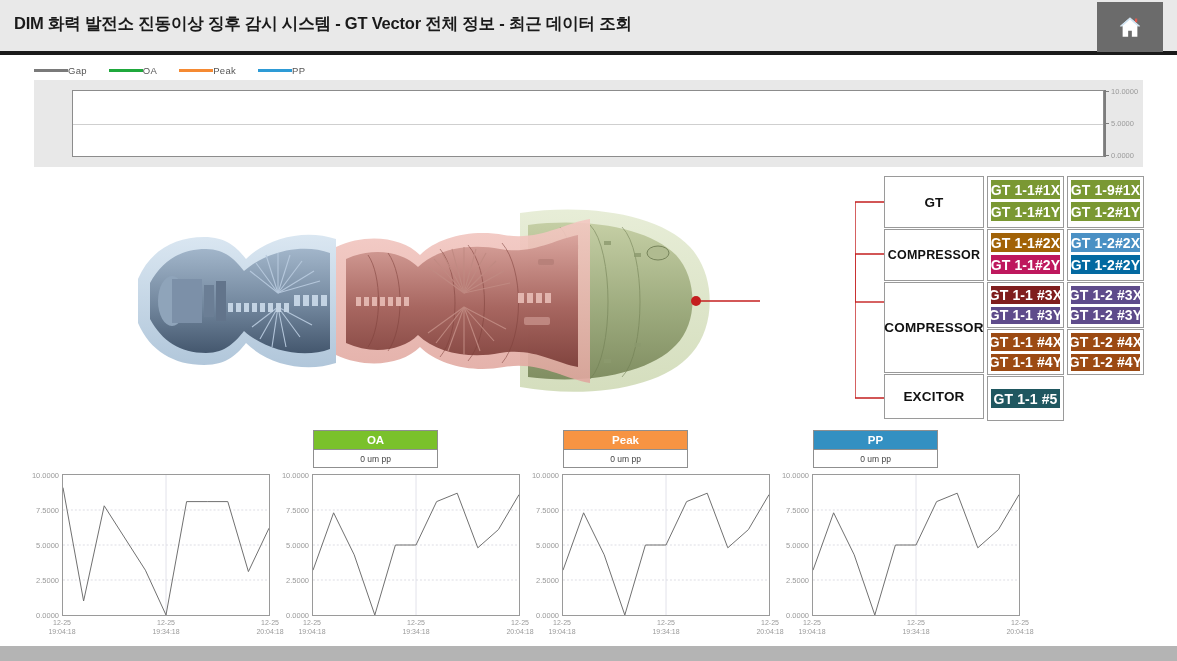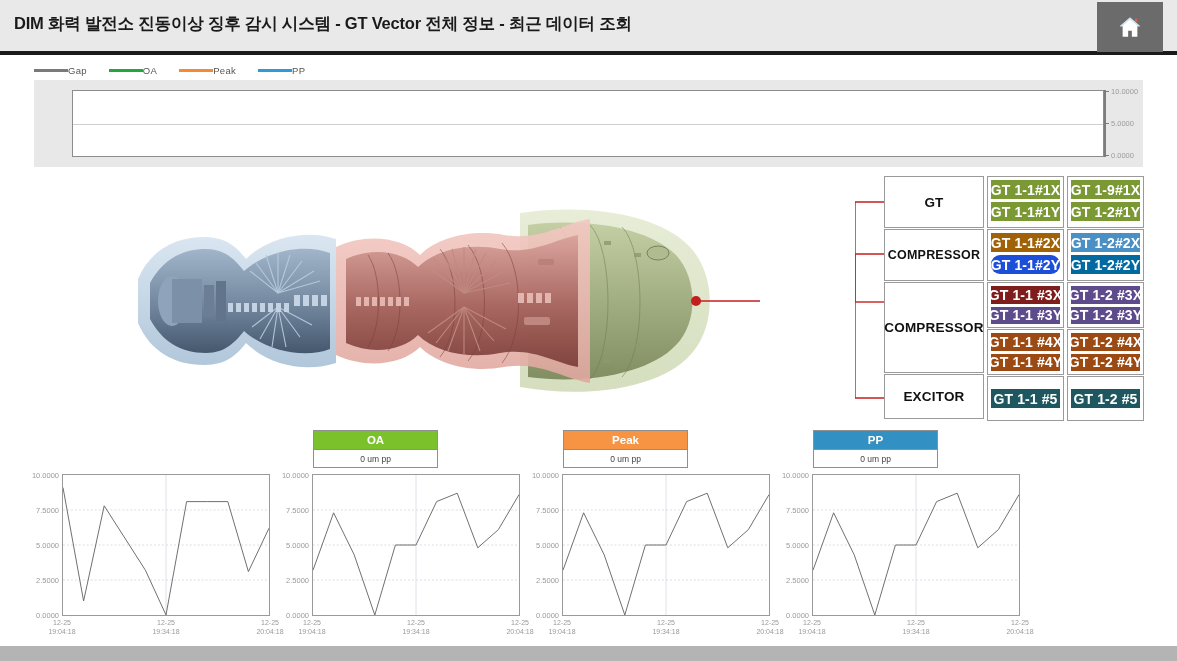--- a/index.html
+++ b/index.html
@@ -355,21 +355,21 @@
             <div class="sbtn" style="background: rgb(122, 152, 51);">GT 1-1#1Y</div>
           </div>
           <div class="btn-cell cell-gt">
             <div class="sbtn" style="background: rgb(122, 152, 51);">GT 1-9#1X</div>
             <div class="sbtn" style="background: rgb(122, 152, 51);">GT 1-2#1Y</div>
           </div>
         </div>
         <div class="btn-row">
           <div class="btn-cell cell-comp">
             <div class="sbtn" style="background: #a16207;">GT 1-1#2X</div>
-            <div class="sbtn" style="background: #1d4ed8; border-radius: 9px;">GT 1-1#2Y</div>
+            <div class="sbtn" style="background: #be185d;">GT 1-1#2Y</div>
           </div>
           <div class="btn-cell cell-comp">
             <div class="sbtn" style="background: rgb(74, 144, 196);">GT 1-2#2X</div>
             <div class="sbtn" style="background: #0369a1;">GT 1-2#2Y</div>
           </div>
         </div>
         <div class="btn-row">
           <div class="btn-cell cell-p">
             <div class="sbtn" style="background: #7f1d1d;">GT 1-1 #3X</div>
             <div class="sbtn" style="background: rgb(94, 75, 139);">GT 1-1 #3Y</div>
@@ -385,23 +385,20 @@
             <div class="sbtn" style="background: rgb(156, 74, 19);">GT 1-1 #4Y</div>
           </div>
           <div class="btn-cell cell-b">
             <div class="sbtn" style="background: rgb(156, 74, 19);">GT 1-2 #4X</div>
             <div class="sbtn" style="background: rgb(156, 74, 19);">GT 1-2 #4Y</div>
           </div>
         </div>
         <div class="btn-row">
           <div class="btn-cell cell-exc" style="justify-content: center;">
             <div class="sbtn" style="background: rgb(31, 87, 96);">GT 1-1 #5</div>
-          </div>
-          <div class="btn-cell cell-exc" style="justify-content: center;">
-            <div class="sbtn" style="background: rgb(31, 87, 96);">GT 1-2 #5</div>
           </div>
         </div>
       </div>
   </div>
 
   <div class="kpi" style="left:313px; top:430px;">
     <div class="kpi-head" style="background: rgb(122, 193, 43);">OA</div>
     <div class="kpi-val">0 um pp</div>
   </div>
   <div class="kpi" style="left:563px; top:430px;">

